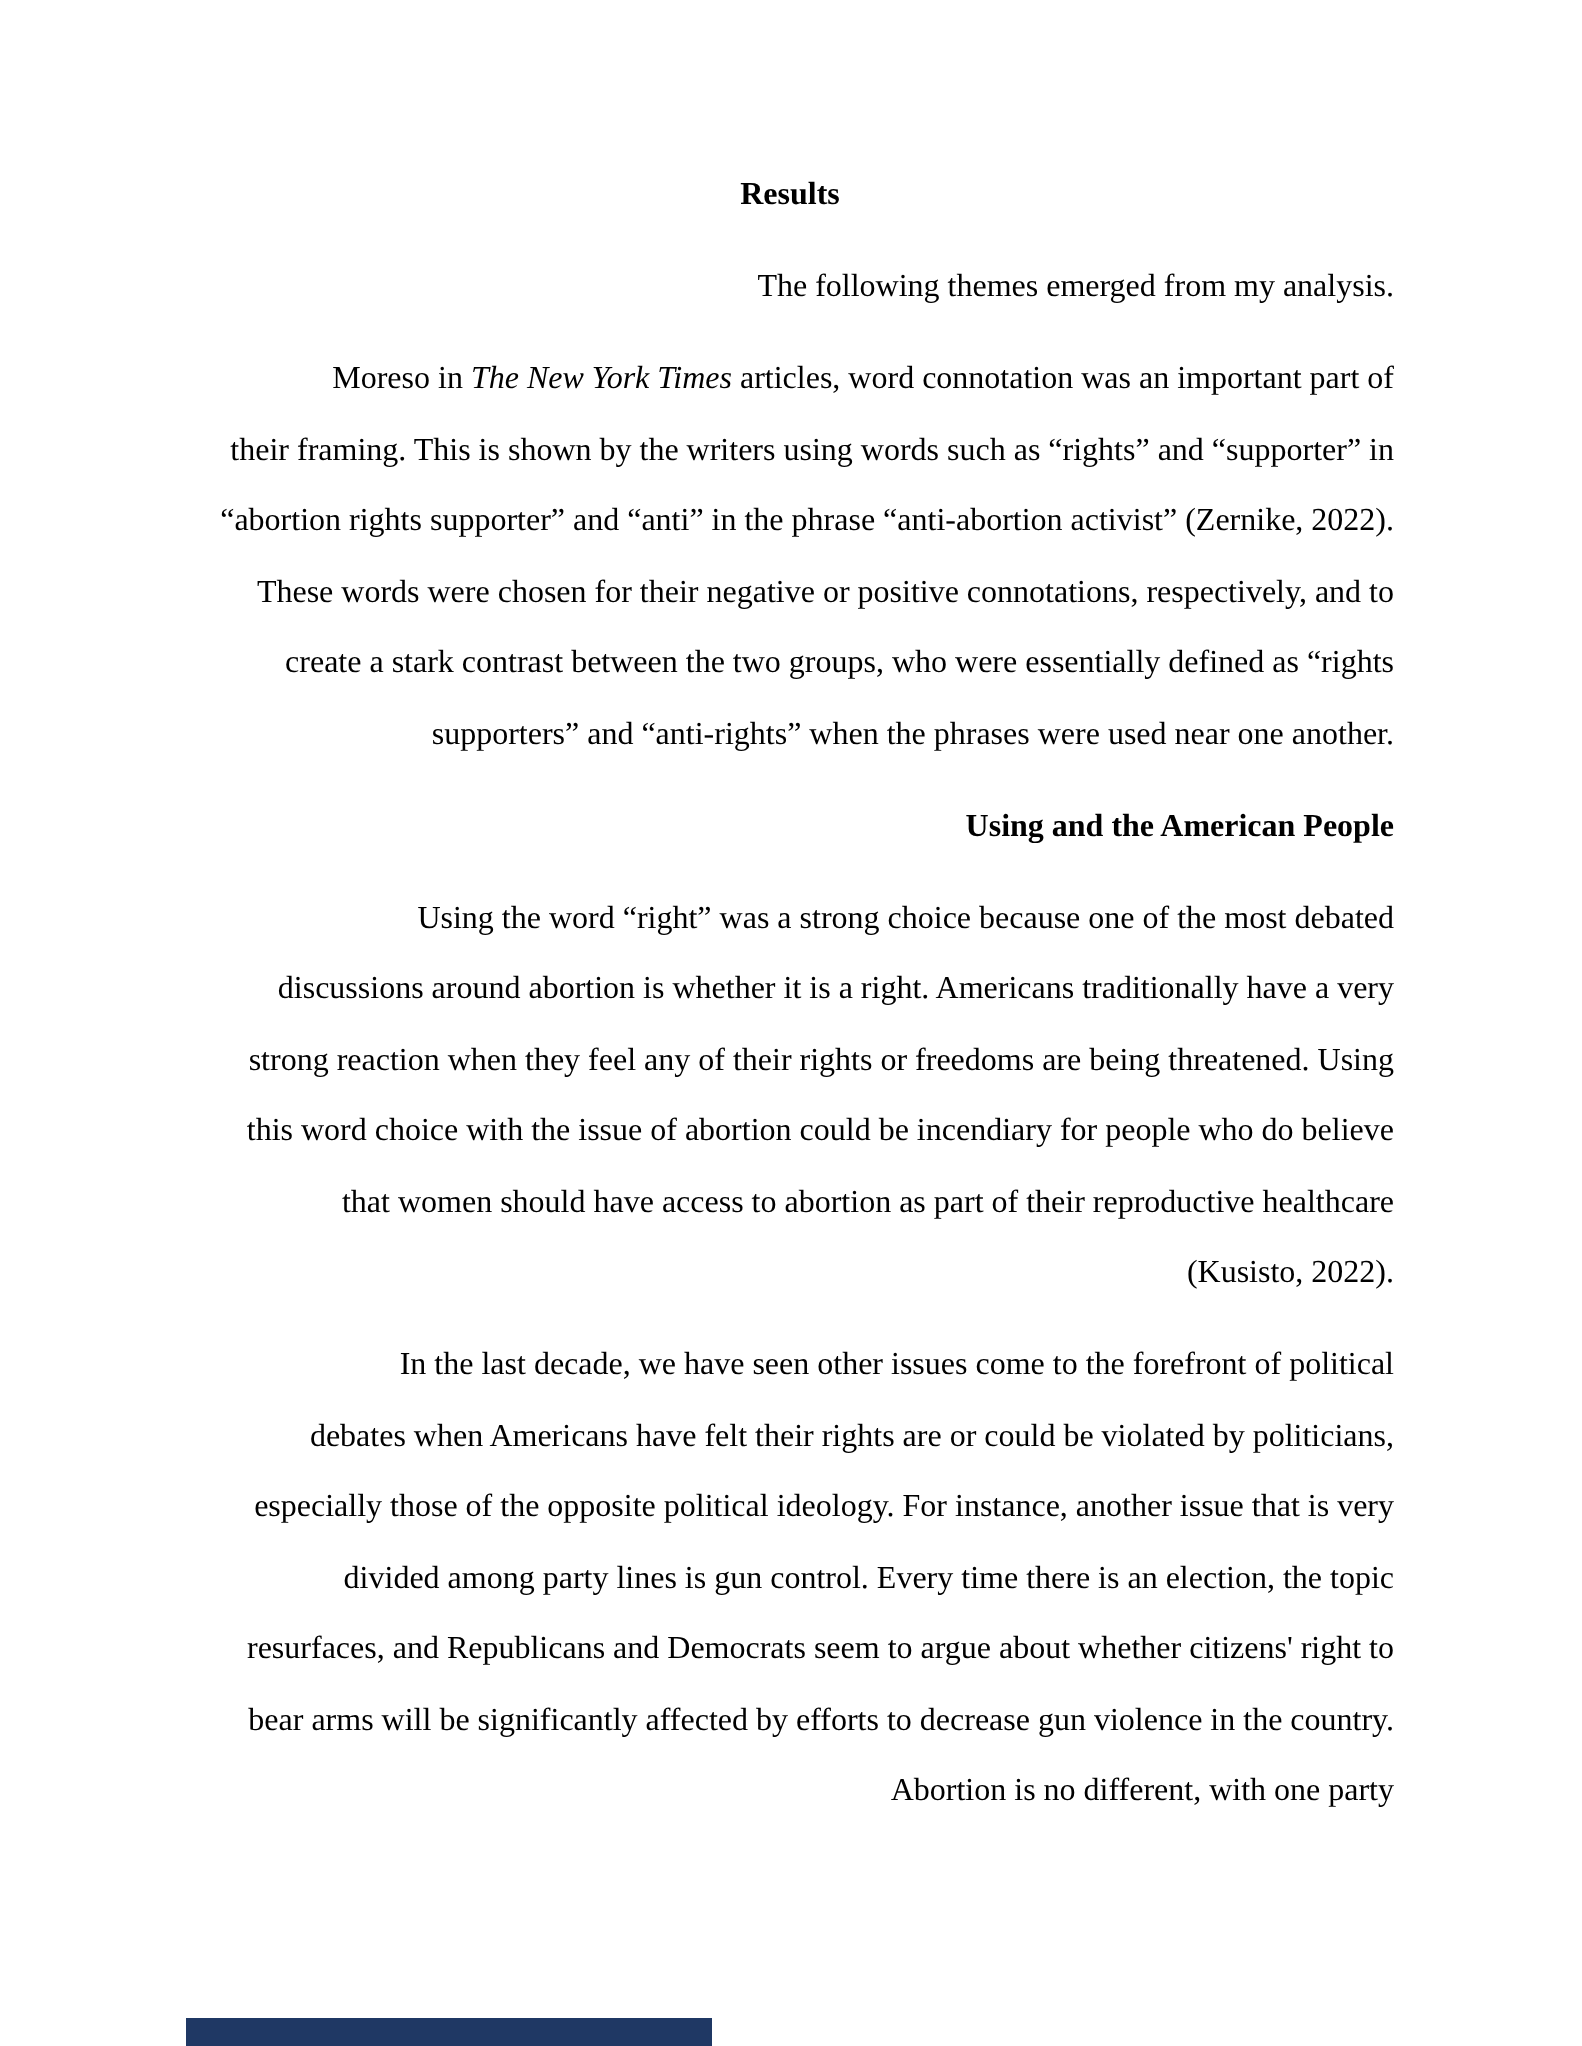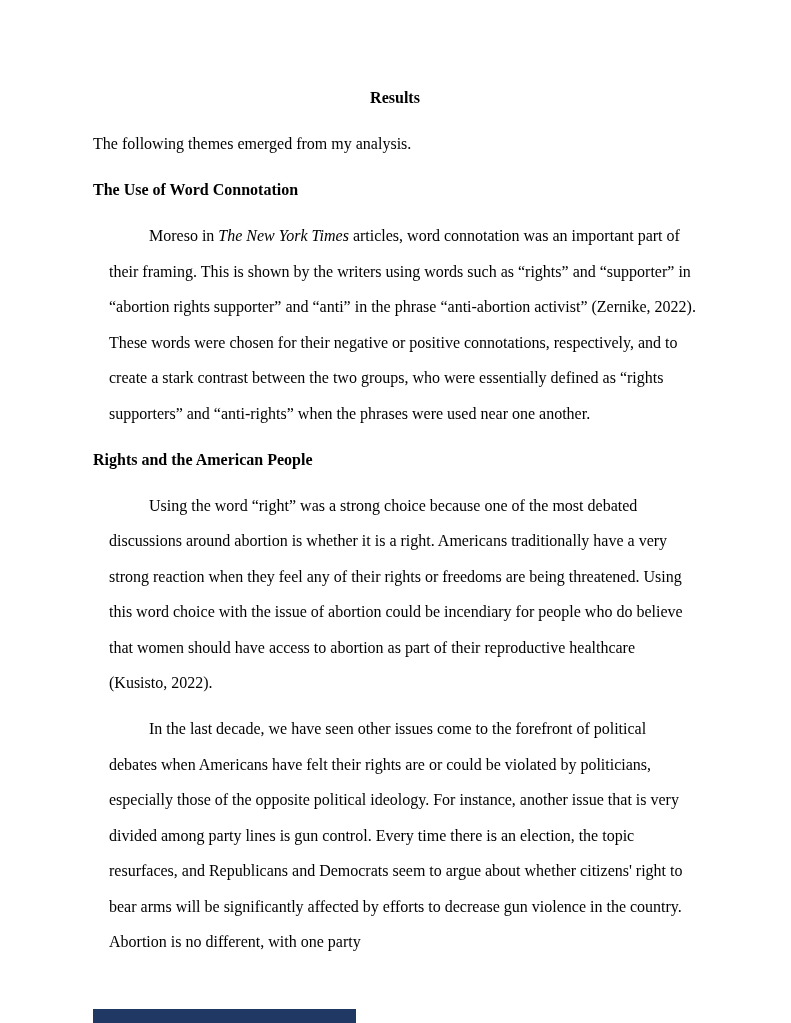--- a/index.html
+++ b/index.html
@@ -23,21 +23,21 @@
   }
   .doc-body {
     position: absolute;
     left: 93px;
     top: 80px;
     width: 604px;
   }
   .block {
     line-height: 35.5px;
     margin: 0 0 10.5px 0;
-    text-align: left;
+    text-align: right;
     word-spacing: normal;
   }
   .block.title {
     text-align: center;
     font-weight: bold;
   }
   .block.heading {
     font-weight: bold;
   }
   .block.paragraph.indent {
@@ -54,20 +54,19 @@
     height: 14px;
   }
 </style>
 </head>
 <body>
 
 <div class="page">
   <div class="doc-body">
       <div class="block title"><span class="run-bold">Results</span></div>
       <div class="block paragraph"><span>The following themes emerged from my analysis.</span></div>
-      <div class="block heading"><span class="run-bold">The Use of Word Connotation</span></div>
       <div class="block paragraph indent"><span>Moreso in </span><span class="run-italic">The New York Times</span><span> articles, word connotation was an important part of their framing. This is shown by the writers using words such as “rights” and “supporter” in “abortion rights supporter” and “anti” in the phrase “anti-abortion activist” (Zernike, 2022). These words were chosen for their negative or positive connotations, respectively, and to create a stark contrast between the two groups, who were essentially defined as “rights supporters” and “anti-rights” when the phrases were used near one another.</span></div>
-      <div class="block heading"><span class="run-bold">Rights and the American People</span></div>
+      <div class="block heading"><span class="run-bold">Using and the American People</span></div>
       <div class="block paragraph indent"><span>Using the word “right” was a strong choice because one of the most debated discussions around abortion is whether it is a right. Americans traditionally have a very strong reaction when they feel any of their rights or freedoms are being threatened. Using this word choice with the issue of abortion could be incendiary for people who do believe that women should have access to abortion as part of their reproductive healthcare (Kusisto, 2022).</span></div>
       <div class="block paragraph indent"><span>In the last decade, we have seen other issues come to the forefront of political debates when Americans have felt their rights are or could be violated by politicians, especially those of the opposite political ideology. For instance, another issue that is very divided among party lines is gun control. Every time there is an election, the topic resurfaces, and Republicans and Democrats seem to argue about whether citizens' right to bear arms will be significantly affected by efforts to decrease gun violence in the country. Abortion is no different, with one party</span></div>
     </div>
   <div class="clipped-bar" style="background: rgb(31, 56, 100);"></div>
 </div>
 
 </body></html>

